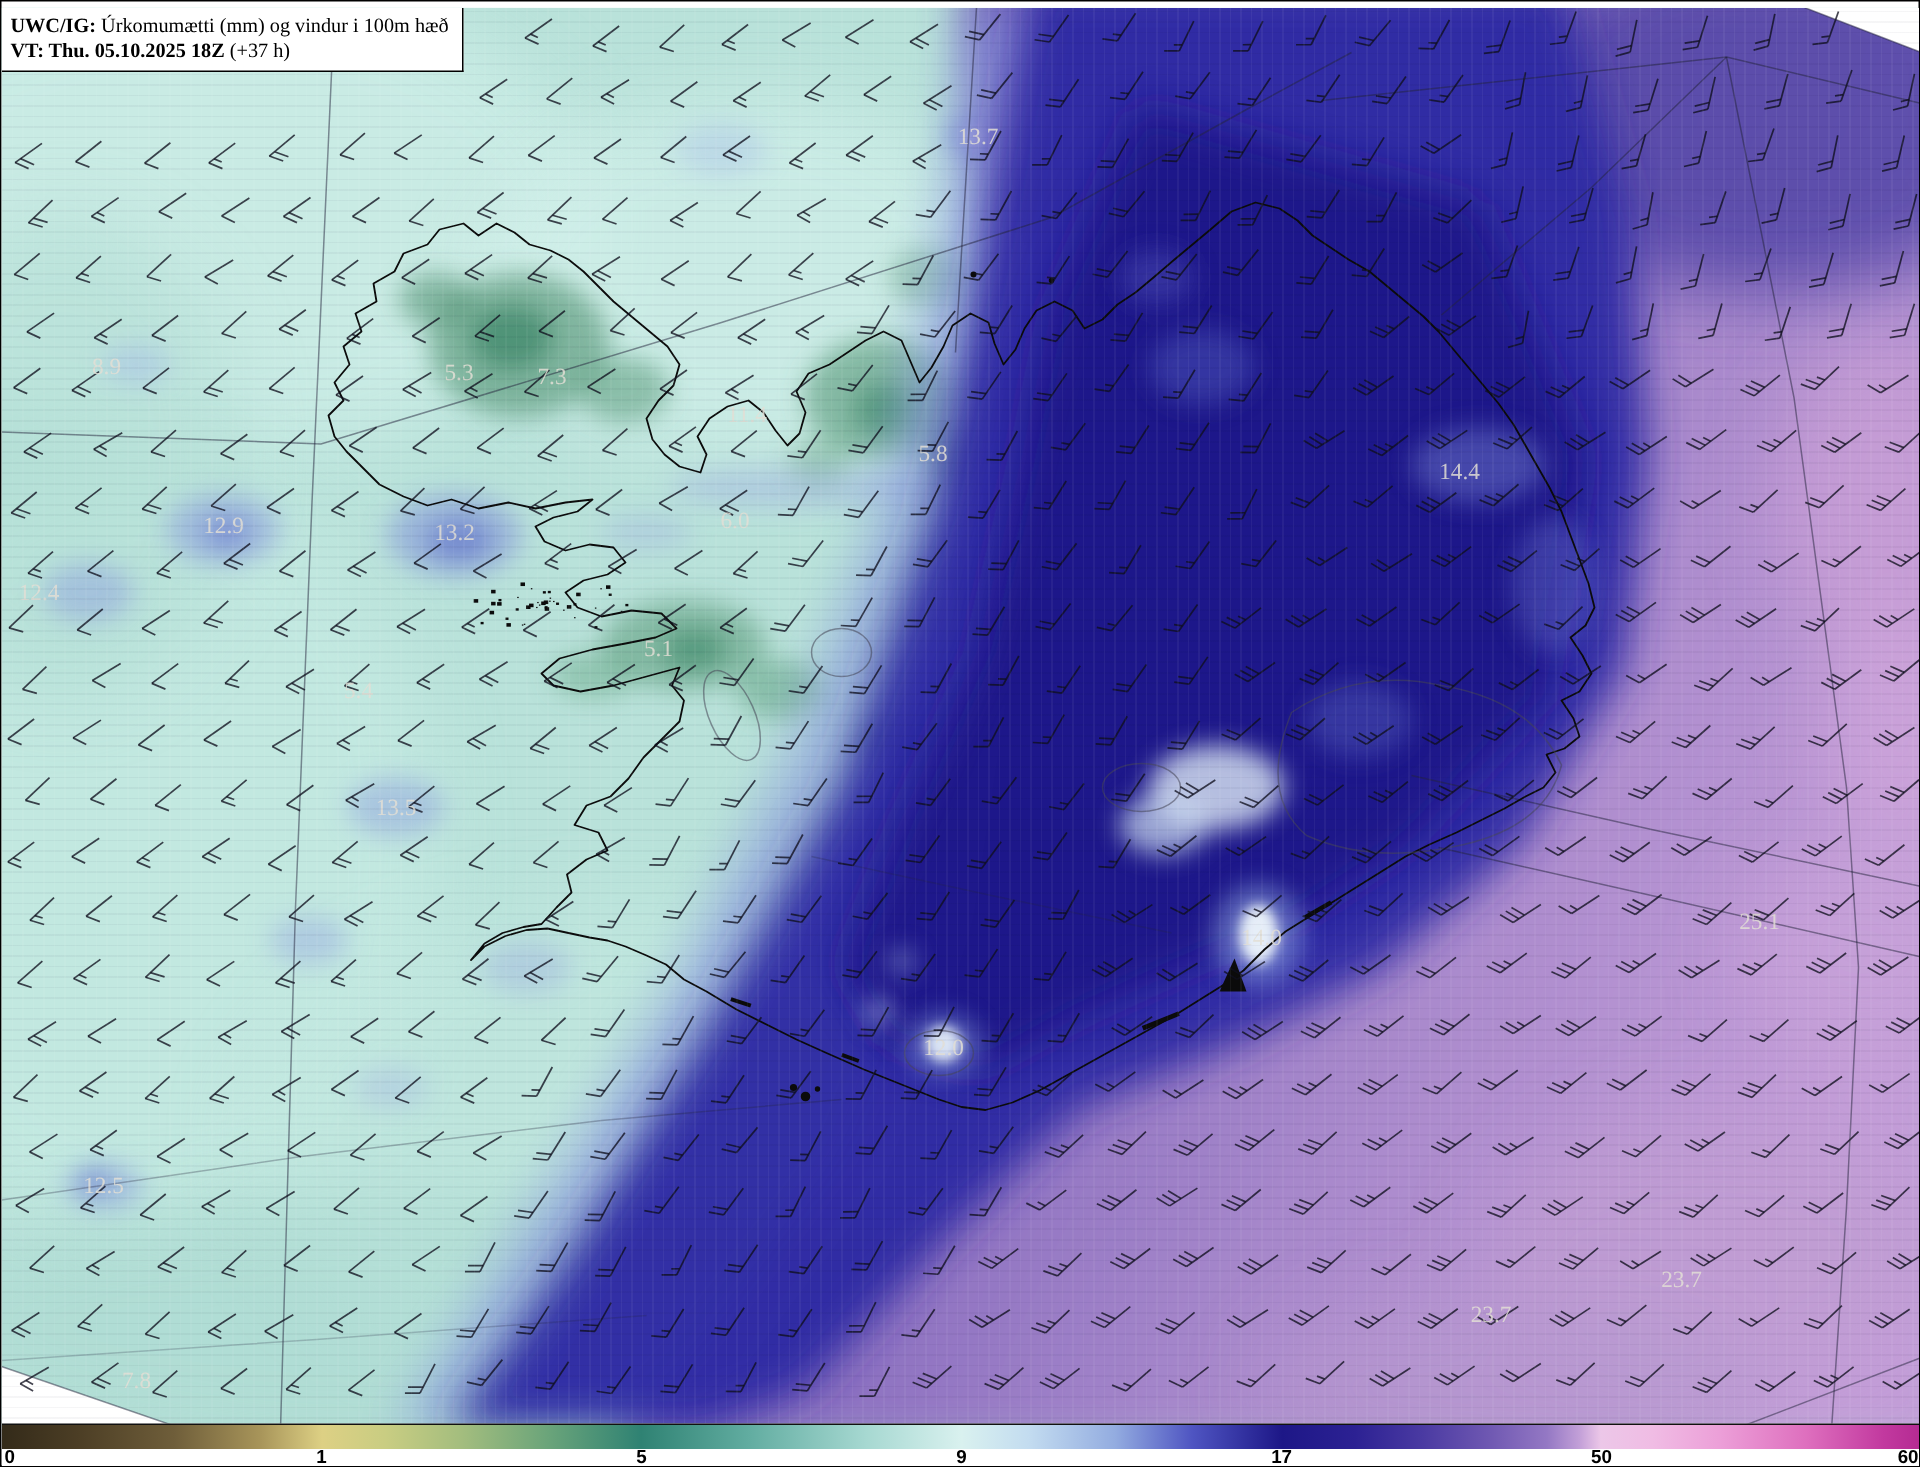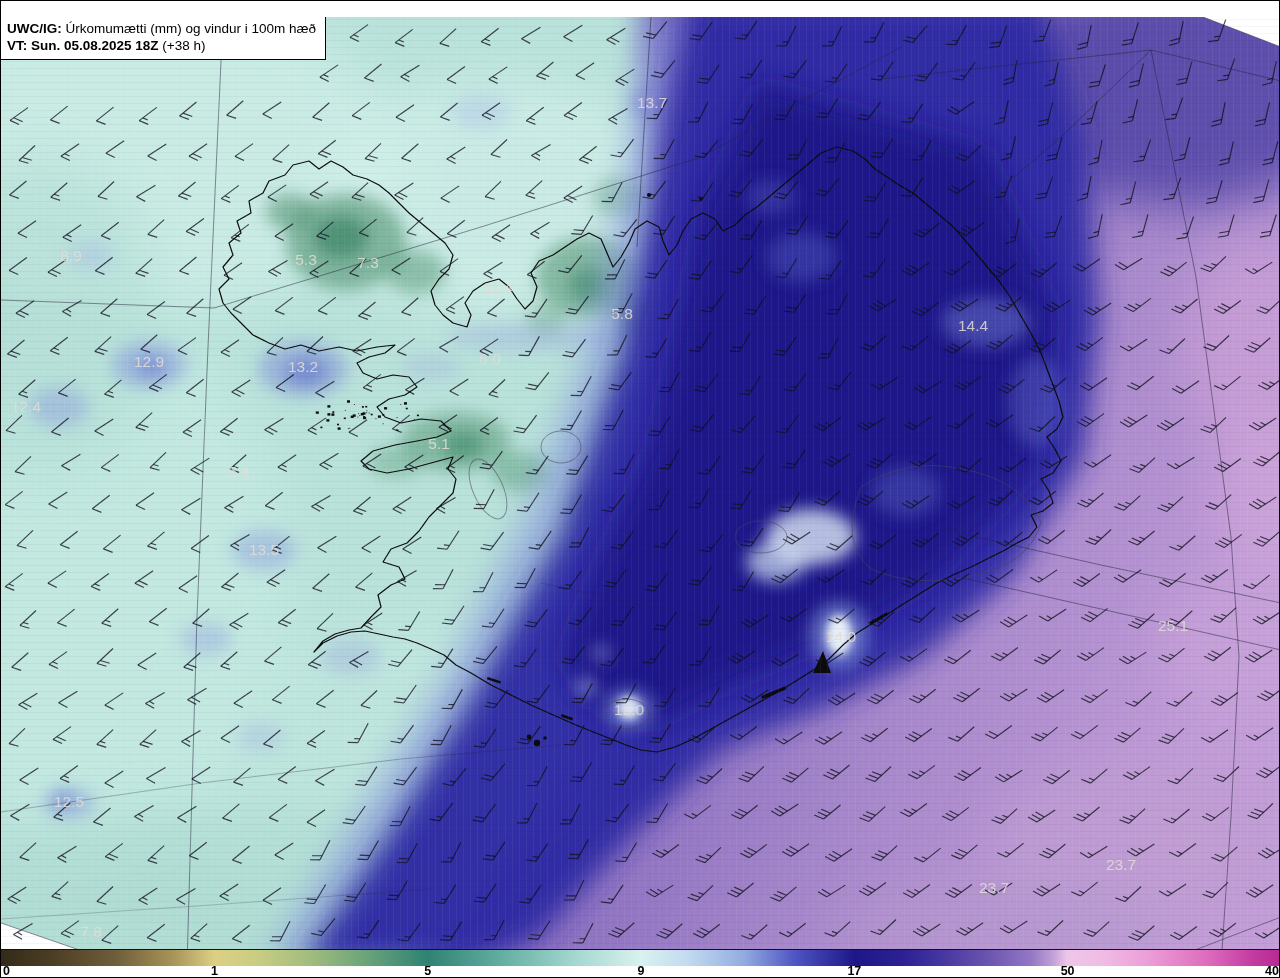--- a/index.html
+++ b/index.html
@@ -1,21 +1,21 @@
 <!DOCTYPE html>
 <html><head>
 <meta charset="utf-8">
 <style>
   html,body{margin:0;padding:0;background:#888;}
   .viewport{
     position:relative;width:1280px;height:978px;background:#fff;
     border:1px solid #000;box-sizing:border-box;overflow:hidden;
     font-family:"Liberation Sans",sans-serif;
   }
-  .map-area{position:absolute;left:0;top:16px;width:1280px;height:948px;overflow:hidden;}
+  .map-area{position:absolute;left:0;top:4px;width:1280px;height:948px;overflow:hidden;font-family:Liberation Serif, serif;}
   .map-area svg{display:block;}
   
   .map-area::after{
     content:"";position:absolute;inset:0;pointer-events:none;
     background:
       repeating-linear-gradient(90deg, rgba(255,255,255,.05) 0 1px, transparent 1px 7px),
       repeating-linear-gradient(0deg, rgba(10,10,40,.04) 0 1px, transparent 1px 7px);
   }
   .title-box{
     position:absolute;left:0;top:0;z-index:5;background:#fff;
@@ -3816,31 +3816,31 @@
           <text class="vlabel" x="90" y="920" fill="rgba(226,222,213,0.85)">7.8</text>
         </g>
     </svg>
 
     <div class="title-box">
       <div>
         <b>UWC/IG:</b>
         <span>Úrkomumætti (mm) og vindur i 100m hæð</span>
       </div>
       <div>
-        <b>VT: Sun. 05.08.2025 18Z</b>
-        <span>(+38 h)</span>
+        <b>VT: Thu. 05.10.2025 18Z</b>
+        <span>(+37 h)</span>
       </div>
     </div>
   </div>
 
   <div class="colorbar">
     <div class="cb-grad" id="cb-grad" style="background: linear-gradient(90deg, rgb(51, 42, 25) 0%, rgb(76, 62, 37) 4%, rgb(111, 94, 58) 9%, rgb(168, 149, 90) 13.5%, rgb(221, 208, 132) 16.7%, rgb(201, 205, 130) 20%, rgb(163, 189, 126) 24%, rgb(106, 164, 122) 28.5%, rgb(47, 130, 115) 33.3%, rgb(98, 173, 161) 39%, rgb(166, 216, 209) 45%, rgb(217, 241, 239) 50%, rgb(195, 220, 240) 53.5%, rgb(147, 172, 224) 58%, rgb(79, 85, 194) 62%, rgb(29, 23, 135) 66.7%, rgb(44, 33, 147) 70.5%, rgb(74, 58, 162) 74%, rgb(111, 88, 178) 77.5%, rgb(148, 120, 196) 80.5%, rgb(195, 160, 216) 82.2%, rgb(236, 199, 232) 83.3%, rgb(240, 188, 228) 86%, rgb(236, 159, 216) 89.5%, rgb(222, 111, 190) 94%, rgb(194, 57, 159) 98%, rgb(180, 42, 146) 100%);"></div>
     <div class="cb-labels" id="cb-labels">
         <span class="cb-tick first" style="left:2px">0</span>
         <span class="cb-tick" style="left:16.67%">1</span>
         <span class="cb-tick" style="left:33.33%">5</span>
         <span class="cb-tick" style="left:50%">9</span>
         <span class="cb-tick" style="left:66.67%">17</span>
         <span class="cb-tick" style="left:83.33%">50</span>
-        <span class="cb-tick last" style="left:calc(100% - 2px)">40</span>
+        <span class="cb-tick last" style="left:calc(100% - 2px)">60</span>
       </div>
   </div>
 </div>
 
 </body></html>

